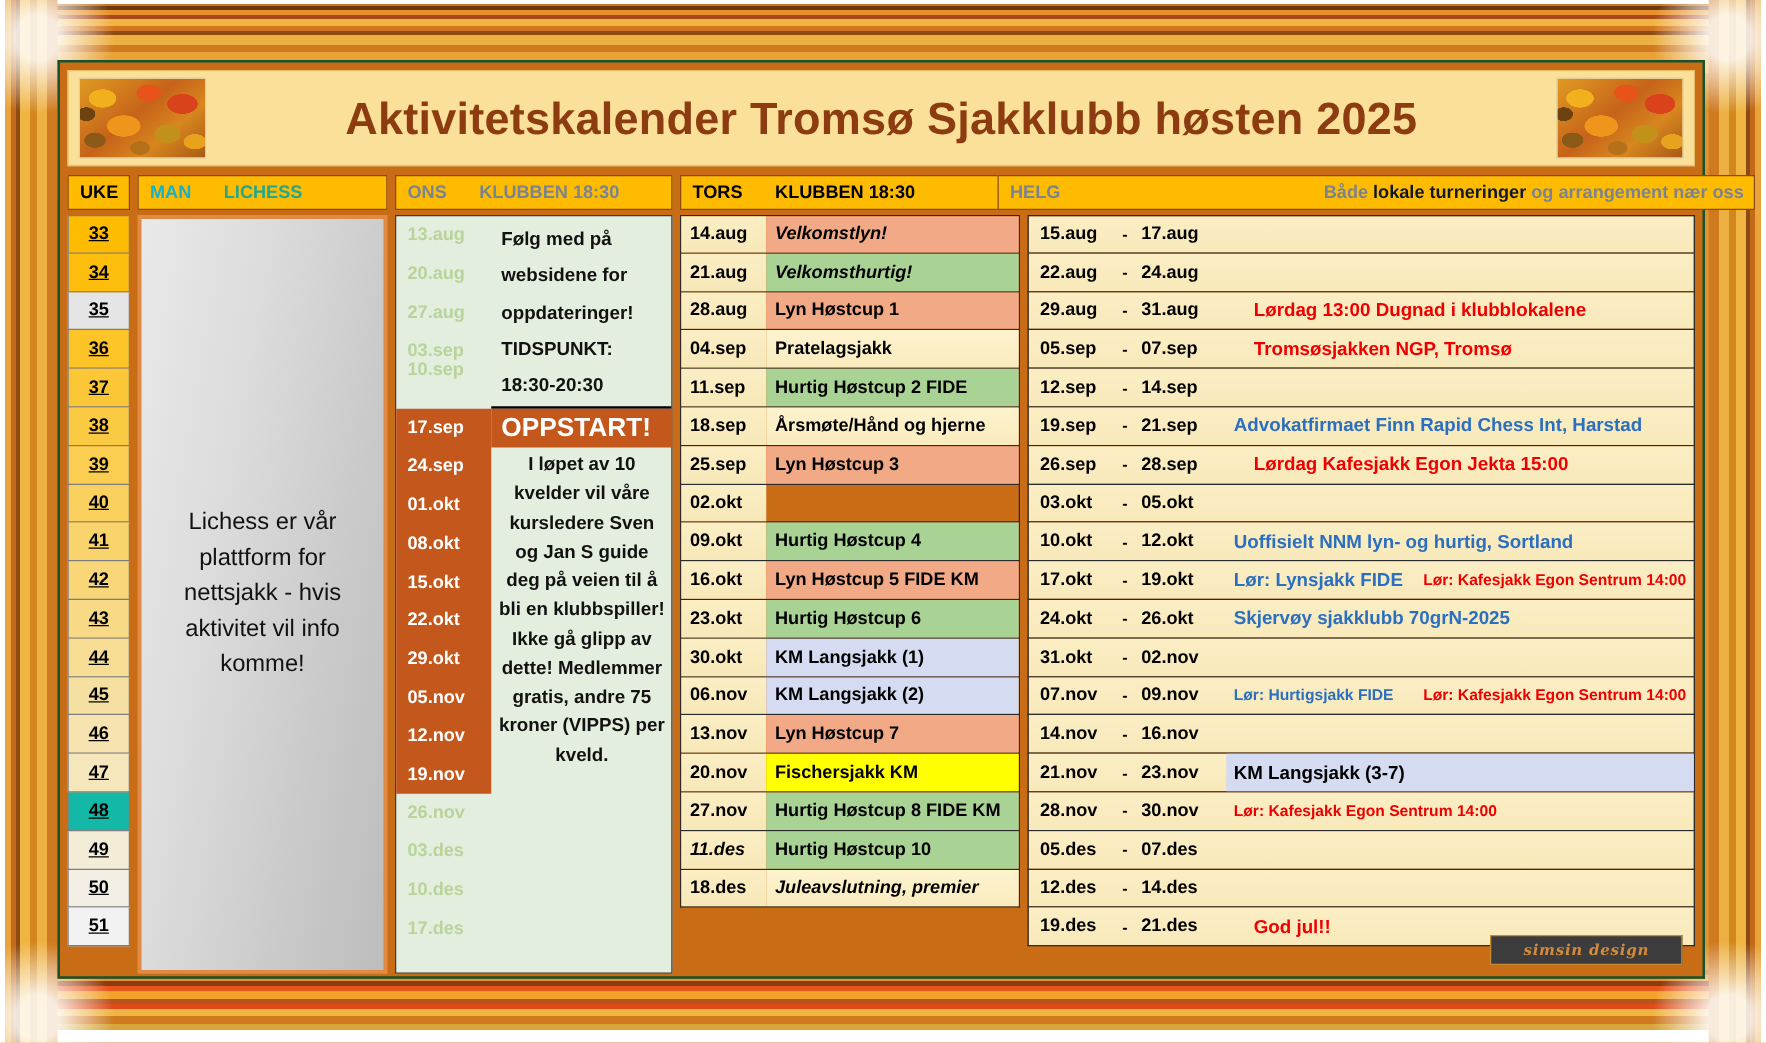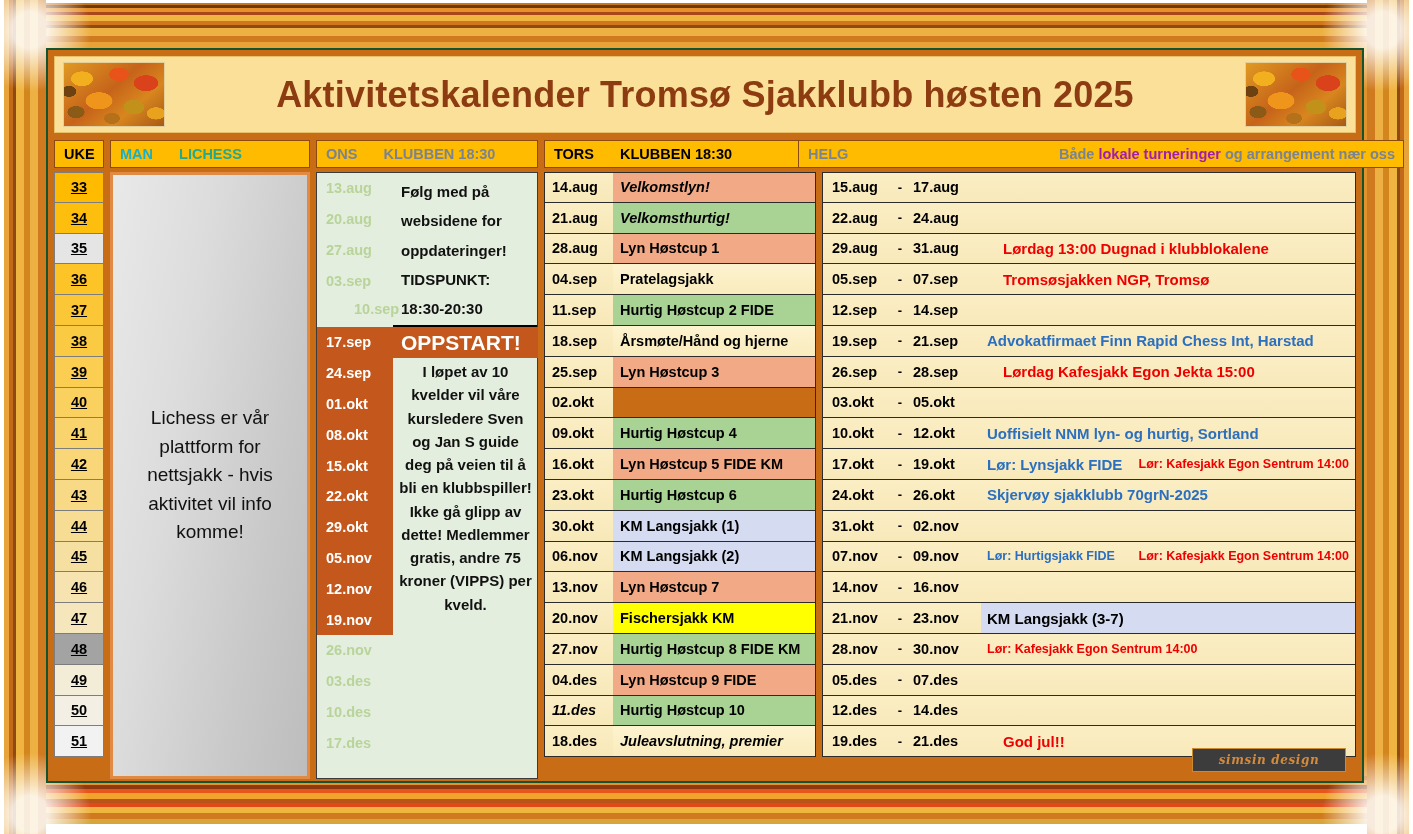--- a/index.html
+++ b/index.html
@@ -121,21 +121,21 @@
   .cH-uke{left:0;top:0;width:50px;}
   .cH-man{left:56px;top:0;width:200px;}
   .cH-ons{left:262px;top:0;width:222px;}
   .cH-tors{left:490px;top:0;width:272px;}
   .cH-helg{left:744px;top:0;width:606px;}
 
   .teal{color:#18b0c8;}
   .teal2{color:#21a88e;}
   .gray{color:#7a8391;}
   .blk{color:#000;}
-  .redk{color:#a21caf;}
+  .redk{color:#0f172a;}
 
   .helg-head-inner{display:flex;width:100%;align-items:center;}
   .helg-head-inner .lbl{padding-left:9px;color:#7a8391;}
   .helg-head-inner .rest{margin-left:auto;padding-right:8px;}
 
   
   #ukecol{position:absolute;left:0;top:32px;width:50px;}
   .uke{height:30.8px;border:1px solid #7d7d7d;border-top:none;box-sizing:border-box;
        display:flex;align-items:center;justify-content:center;
        font-weight:bold;font-size:14.5px;color:#000;text-decoration:underline;}
@@ -274,38 +274,38 @@
           <div class="uke" style="background: rgb(251, 202, 67);">38</div>
           <div class="uke" style="background: rgb(251, 205, 81);">39</div>
           <div class="uke" style="background: rgb(250, 208, 94);">40</div>
           <div class="uke" style="background: rgb(249, 211, 108);">41</div>
           <div class="uke" style="background: rgb(249, 215, 121);">42</div>
           <div class="uke" style="background: rgb(248, 218, 134);">43</div>
           <div class="uke" style="background: rgb(247, 221, 148);">44</div>
           <div class="uke" style="background: rgb(246, 224, 161);">45</div>
           <div class="uke" style="background: rgb(246, 227, 175);">46</div>
           <div class="uke" style="background: rgb(245, 230, 188);">47</div>
-          <div class="uke" style="background: #a3a3a3;">48</div>
+          <div class="uke" style="background: #14b8a6;">48</div>
           <div class="uke" style="background: rgb(243, 236, 215);">49</div>
           <div class="uke" style="background: rgb(243, 239, 229);">50</div>
           <div class="uke" style="background: rgb(242, 242, 242);">51</div>
         </div>
 
       <div id="mancol">
         <div id="mantext">Lichess er vår plattform for nettsjakk - hvis aktivitet vil info komme!</div>
       </div>
 
       <div id="onscol">
         <div class="ons-orange" style="top:154px;height:308px;"></div>
         <div id="ons-dates">
             <div class="ons-date pale" style="top: 0px;">13.aug</div>
             <div class="ons-date pale" style="top: 30.8px;">20.aug</div>
             <div class="ons-date pale" style="top: 61.6px;">27.aug</div>
             <div class="ons-date pale" style="top: 92.4px;">03.sep</div>
-            <div class="ons-date pale" style="top: 121px; margin-left: 28px;">10.sep</div>
+            <div class="ons-date pale" style="top: 108px;">10.sep</div>
             <div class="ons-date white" style="top: 154px;">17.sep</div>
             <div class="ons-date white" style="top: 184.8px;">24.sep</div>
             <div class="ons-date white" style="top: 215.6px;">01.okt</div>
             <div class="ons-date white" style="top: 246.4px;">08.okt</div>
             <div class="ons-date white" style="top: 277.2px;">15.okt</div>
             <div class="ons-date white" style="top: 308px;">22.okt</div>
             <div class="ons-date white" style="top: 338.8px;">29.okt</div>
             <div class="ons-date white" style="top: 369.6px;">05.nov</div>
             <div class="ons-date white" style="top: 400.4px;">12.nov</div>
             <div class="ons-date white" style="top: 431.2px;">19.nov</div>
@@ -383,24 +383,20 @@
           </div>
           <div class="trow">
             <div class="tdate">20.nov</div>
             <div class="tname bg-yel">Fischersjakk KM</div>
           </div>
           <div class="trow">
             <div class="tdate">27.nov</div>
             <div class="tname bg-grn">Hurtig Høstcup 8 FIDE KM</div>
           </div>
           <div class="trow">
-            <div class="tdate">04.des</div>
-            <div class="tname bg-sal">Lyn Høstcup 9 FIDE</div>
-          </div>
-          <div class="trow">
             <div class="tdate it">11.des</div>
             <div class="tname bg-grn">Hurtig Høstcup 10</div>
           </div>
           <div class="trow">
             <div class="tdate">18.des</div>
             <div class="tname bg-crm it">Juleavslutning, premier</div>
           </div>
         </div>
 
       <div id="helgcol">

